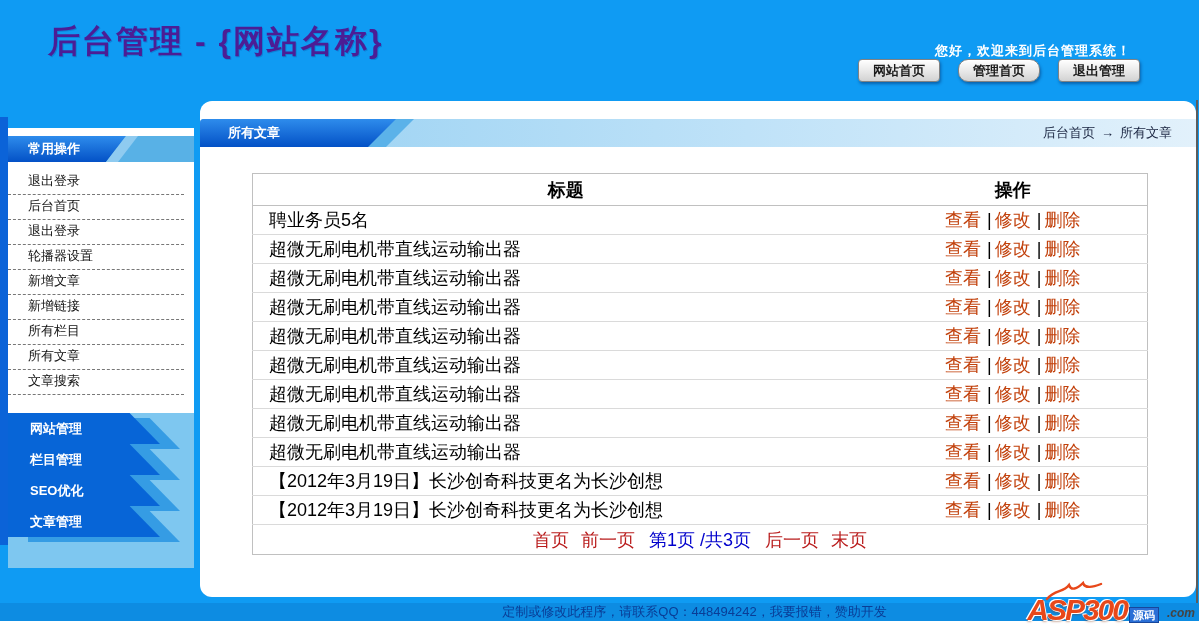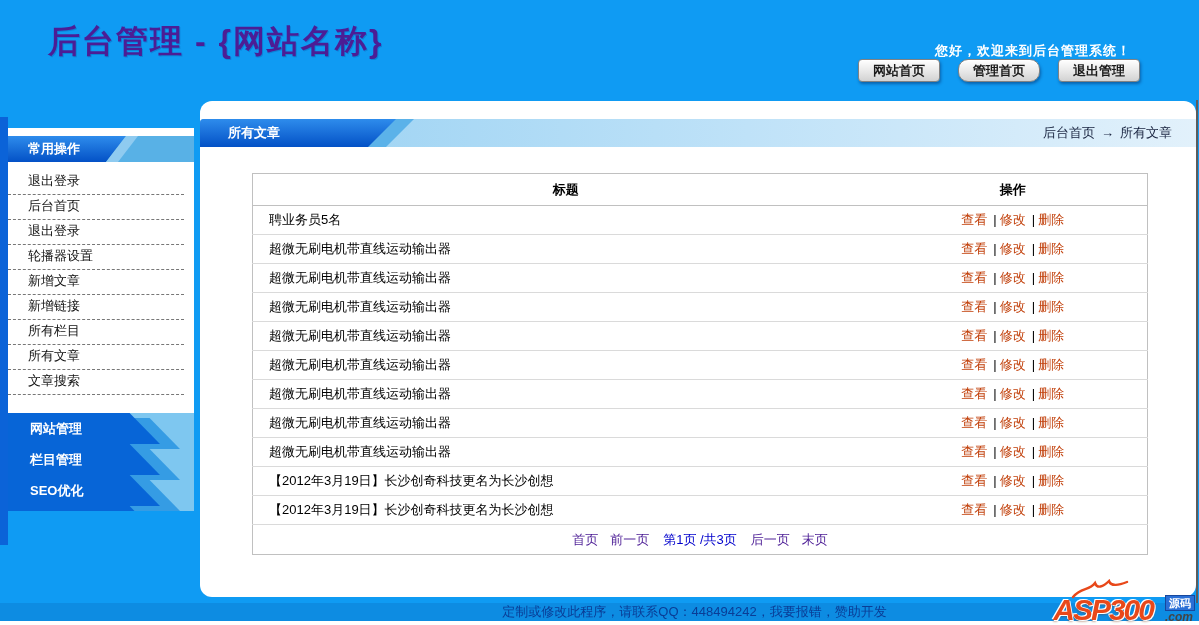--- a/index.html
+++ b/index.html
@@ -24,21 +24,21 @@
   .side-head { position:absolute; left:0; top:8px; width:100%; height:26px; background:#58b1e6; }
   .side-head .dark { position:absolute; inset:0; background:linear-gradient(180deg,#2e8cec,#0351c6);
                      clip-path:polygon(0 0,118px 0,98px 100%,0 100%); }
   .side-head .stripe { position:absolute; inset:0; background:#8fcbf0; clip-path:polygon(118px 0,130px 0,110px 100%,98px 100%); }
   .side-head .lbl { position:relative; z-index:2; display:block; padding-left:20px; line-height:26px; color:#fff; font-size:13px; font-weight:bold; }
   .side-menu { position:absolute; left:0; top:42px; width:100%; list-style:none; }
   .side-menu li { height:25px; line-height:22px; padding-left:20px; font-size:13px; color:#111;
                   border-bottom:1px dashed #777; margin:0 10px 0 0; cursor:pointer; }
 
   
-  .side-blue { position:absolute; left:8px; top:413px; width:186px; height:98px; background:#7ec7f0; overflow:hidden; }
+  .side-blue { position:absolute; left:8px; top:413px; width:186px; height:155px; background:#7ec7f0; overflow:hidden; }
   .banner-row { position:relative; height:31px; width:176px; }
   .banner-shadow { position:absolute; left:20px; top:5px; width:152px; height:31px; background:#359ce4;
                    clip-path:polygon(0 0,80% 0,100% 100%,0 100%); }
   .banner-main { position:absolute; left:0; top:0; width:152px; height:31px; background:#0765d7;
                  clip-path:polygon(0 0,80% 0,100% 100%,0 100%); cursor:pointer; }
   .banner-main span { display:block; padding-left:22px; line-height:31px; color:#fff; font-size:13px; font-weight:bold; }
 
   
   .main-panel { position:absolute; left:200px; top:101px; width:996px; height:496px; background:#fff; border-radius:12px; }
   .content-bar { position:absolute; left:0; top:18px; width:100%; height:28px;
@@ -46,47 +46,47 @@
   .content-bar .stripe { position:absolute; inset:0; background:#5bb2e9; clip-path:polygon(0 0,214px 0,186px 100%,0 100%); border-radius:4px 0 0 0; }
   .content-bar .dark { position:absolute; inset:0; background:linear-gradient(180deg,#2e8cec,#0351c6);
                        clip-path:polygon(0 0,196px 0,168px 100%,0 100%); border-radius:4px 0 0 0; }
   .content-bar .lbl { position:relative; z-index:2; display:inline-block; padding-left:28px; line-height:28px; color:#fff; font-size:13px; font-weight:bold; }
   .breadcrumb { position:absolute; right:24px; top:18px; height:28px; line-height:28px; z-index:3; font-size:13px; color:#18233f; }
   .breadcrumb a { color:#18233f; text-decoration:none; cursor:pointer; }
   .breadcrumb .arrow { margin:0 6px; }
 
   
   .tbl-wrap { position:absolute; left:52px; top:72px; width:896px; }
-  table.articles { width:100%; border-collapse:collapse; table-layout:fixed; font-size:13px; color:#000; }
+  table.articles { width:100%; border-collapse:collapse; table-layout:fixed; font-size:18px; color:#000; }
   table.articles th { height:32px; font-weight:bold; text-align:center; border:1px solid #c0c0c0; border-left:none; border-right:none; }
   table.articles th:first-child { border-left:1px solid #c0c0c0; }
   table.articles th:last-child { border-right:1px solid #c0c0c0; }
   table.articles td { height:29px; border-bottom:1px solid #dadada; }
   table.articles td.title { padding-left:16px; text-align:left; border-left:1px solid #c0c0c0; }
   table.articles td.ops { text-align:center; border-right:1px solid #c0c0c0; white-space:nowrap; }
   table.articles td.ops a { color:#c2410c; text-decoration:none; cursor:pointer; }
   table.articles td.ops .sep { margin:0 3px 0 6px; color:#000; }
   .pager-cell { text-align:center; border-left:1px solid #c0c0c0; border-right:1px solid #c0c0c0; border-bottom:1px solid #c0c0c0 !important; height:30px !important; color:#0000cc; }
-  .pager-cell a { color:#4c1d95; text-decoration:none; margin:8px 6px; cursor:pointer; }
+  .pager-cell a { color:#b91c1c; text-decoration:none; margin:8px 6px; cursor:pointer; }
   .pager-cell span { margin:0 8px; }
 
   
   .win-border { position:absolute; left:1196px; top:100px; width:2px; height:525px; background:#5c5c5c; }
 
   
   .footer-bar { position:absolute; left:0; top:603px; width:1199px; height:18px; background:#0d8ce2;
                 text-align:center; line-height:18px; font-size:13px; color:#0a3d96; padding-left:190px; }
   .bottom-strip { position:absolute; left:0; top:621px; width:1199px; height:4px; background:#fff; }
 
   
   .logo { position:absolute; right:4px; bottom:2px; z-index:9; display:flex; align-items:flex-end; }
   .logo .brand { font-size:30px; font-weight:900; font-style:italic; letter-spacing:-2px; color:#e8481a;
                  text-shadow:0 0 1px #fff,1px 1px 0 #fff,-1px -1px 0 #fff,0 2px 2px rgba(120,40,0,.35); line-height:26px; }
   .logo .flame { position:absolute; left:18px; top:-16px; }
-  .logo .tail { display:flex; flex-direction:column; align-items:flex-start; margin-left:12px; }
+  .logo .tail { display:flex; flex-direction:row; align-items:flex-start; margin-left:2px;gap:8px; }
   .logo .yuanma { background:#2a6fd6; color:#fff; font-size:11px; font-weight:bold; padding:1px 3px; border:1px solid #17479c; line-height:12px; }
   .logo .dotcom { color:#444; font-size:12px; font-weight:bold; font-style:italic; line-height:12px; }
 </style>
 </head>
 <body>
 
 <div id="stage">
 
   <div class="app-title">后台管理 - {网站名称}</div>
   <div class="welcome">您好，欢迎来到后台管理系统！</div>

